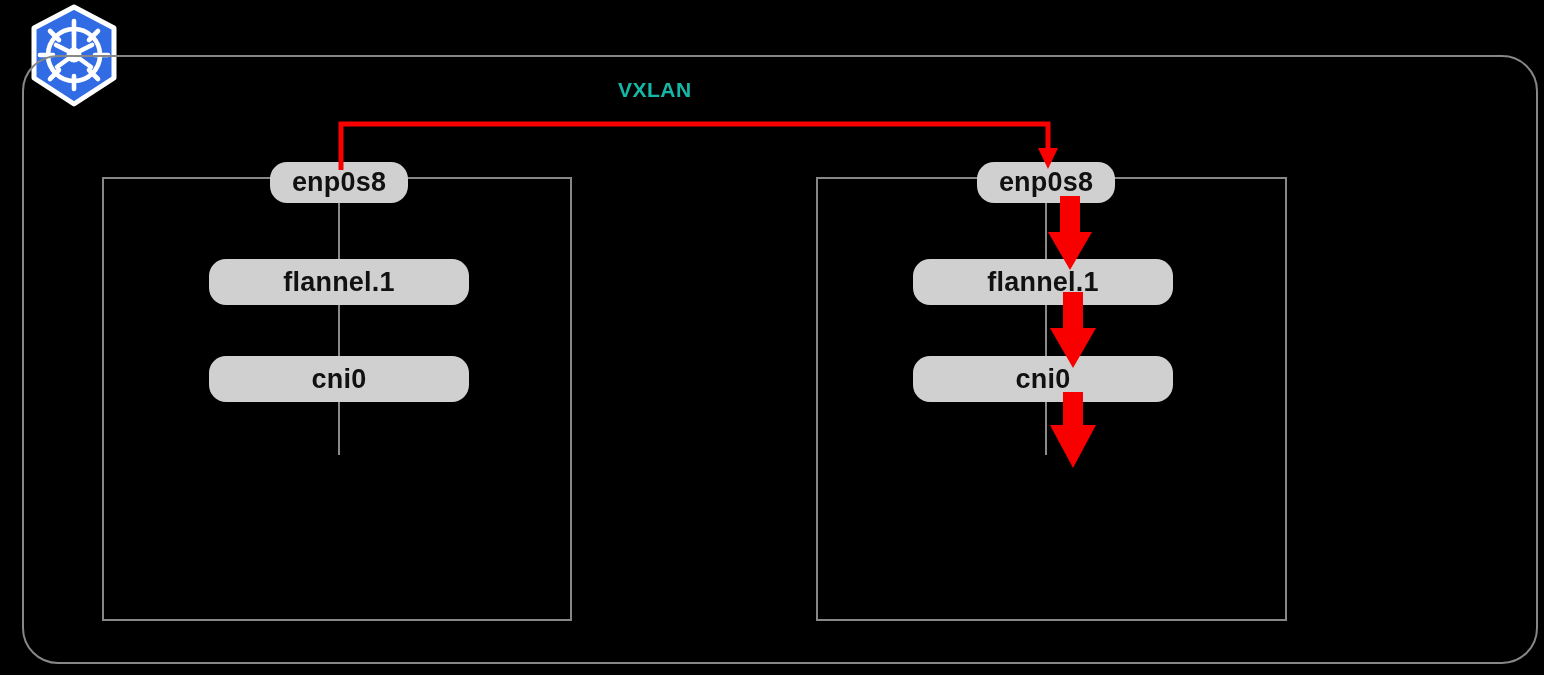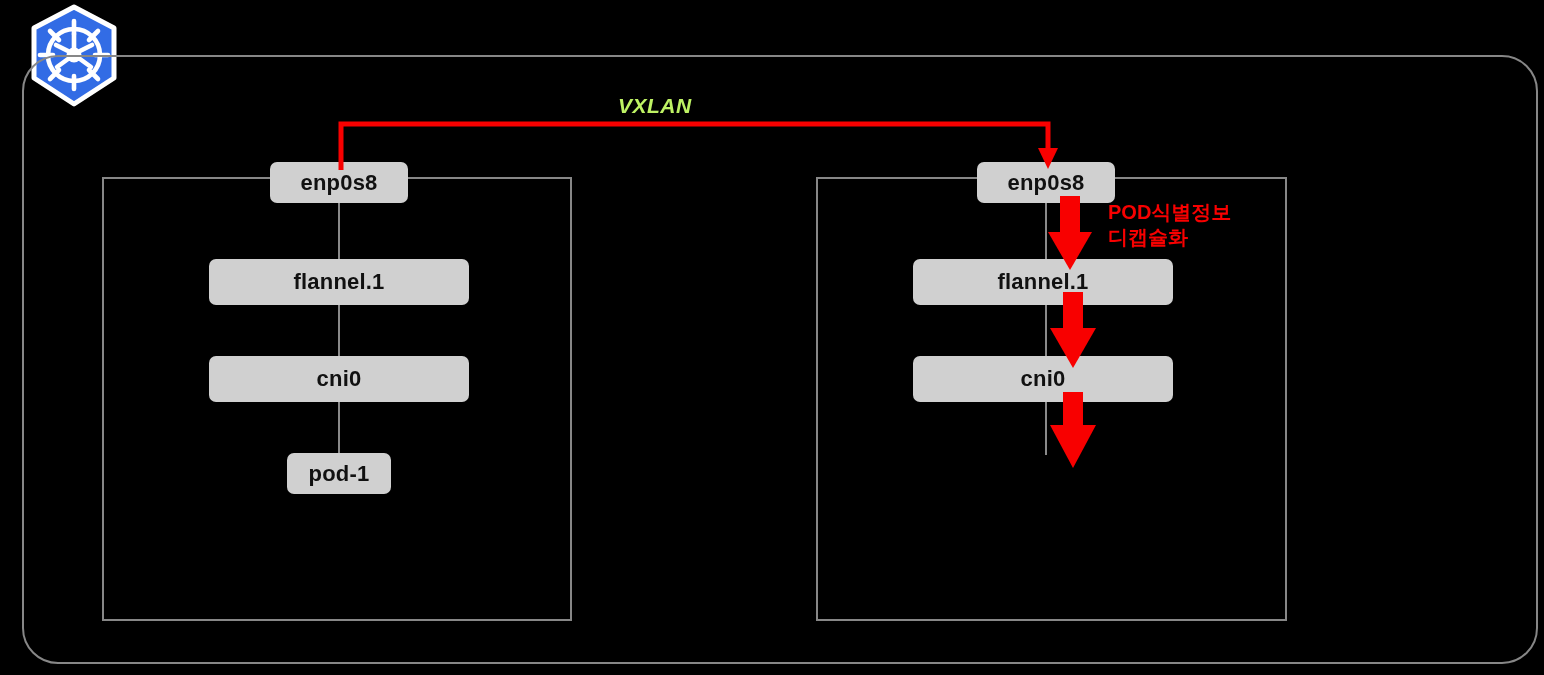--- a/index.html
+++ b/index.html
@@ -11,22 +11,22 @@
     border:2px solid #878787;border-radius:36px;box-sizing:border-box;
   }
 
   .k8s-logo{position:absolute;left:26px;top:4px;width:96px;height:106px;}
 
   .node-box{position:absolute;border:2px solid #878787;box-sizing:border-box;background:transparent;}
   #node-left{left:102px;top:177px;width:470px;height:444px;}
   #node-right{left:816px;top:177px;width:471px;height:444px;}
 
   .dev-box{
-    position:absolute;background:#d0d0d0;border-radius:7px;
-    color:#111;font-weight:bold;font-size:22px;
+    position:absolute;background:#d0d0d0;border-radius:17px;
+    color:#111;font-weight:bold;font-size:27px;
     display:flex;align-items:center;justify-content:center;
     box-sizing:border-box;letter-spacing:0.2px;
   }
   .dev-enp{width:138px;height:41px;}
   .dev-wide{width:260px;height:46px;}
   .dev-pod{width:104px;height:41px;}
 
   #enp-left{left:270px;top:162px;}
   #flannel-left{left:209px;top:259px;}
   #cni-left{left:209px;top:356px;}
@@ -41,22 +41,22 @@
   #conn-l1{left:338px;top:201px;height:60px;}
   #conn-l2{left:338px;top:299px;height:59px;}
   #conn-l3{left:338px;top:396px;height:59px;}
   #conn-r1{left:1045px;top:201px;height:60px;}
   #conn-r2{left:1045px;top:299px;height:59px;}
   #conn-r3{left:1045px;top:396px;height:59px;}
 
   .vxlan-svg{position:absolute;left:0;top:0;width:1544px;height:675px;pointer-events:none;}
 
   .label-vxlan{
-    position:absolute;left:618px;top:94px;color:#bef264;
-    font-weight:bold;font-size:21px;letter-spacing:0.5px;font-style:italic;
+    position:absolute;left:618px;top:78px;color:#14b8a6;
+    font-weight:bold;font-size:21px;letter-spacing:0.5px;
   }
   .label-korean{
     position:absolute;left:1108px;top:200px;color:#f80000;
     font-weight:bold;font-size:20px;line-height:25px;white-space:pre-line;
   }
 </style>
 </head>
 <body>
 
 <div id="stage">
@@ -91,21 +91,20 @@
   <div class="conn" id="conn-l2"></div>
   <div class="conn" id="conn-l3"></div>
 
   <div class="conn" id="conn-r1"></div>
   <div class="conn" id="conn-r2"></div>
   <div class="conn" id="conn-r3"></div>
 
   <div class="dev-box dev-enp" id="enp-left">enp0s8</div>
   <div class="dev-box dev-wide" id="flannel-left">flannel.1</div>
   <div class="dev-box dev-wide" id="cni-left">cni0</div>
-  <div class="dev-box dev-pod" id="pod-left">pod-1</div>
 
   <div class="dev-box dev-enp" id="enp-right">enp0s8</div>
   <div class="dev-box dev-wide" id="flannel-right">flannel.1</div>
   <div class="dev-box dev-wide" id="cni-right">cni0</div>
 
   <svg class="vxlan-svg" viewBox="0 0 1544 675">
 
     <path d="M341,170 L341,124 L1048,124 L1048,150" fill="none" stroke="#f80000" stroke-width="5"></path>
     <polygon points="1048,169 1038,148 1058,148" fill="#f80000"></polygon>
 
@@ -119,16 +118,14 @@
       <polygon points="1073,368 1050,328 1096,328" fill="#f80000"></polygon>
     </g>
 
     <g>
       <rect x="1063" y="392" width="20" height="42" fill="#f80000"></rect>
       <polygon points="1073,468 1050,425 1096,425" fill="#f80000"></polygon>
     </g>
   </svg>
 
   <div class="label-vxlan">VXLAN</div>
-  <div class="label-korean">POD식별정보
-디캡슐화</div>
 
 </div>
 
 </body></html>

